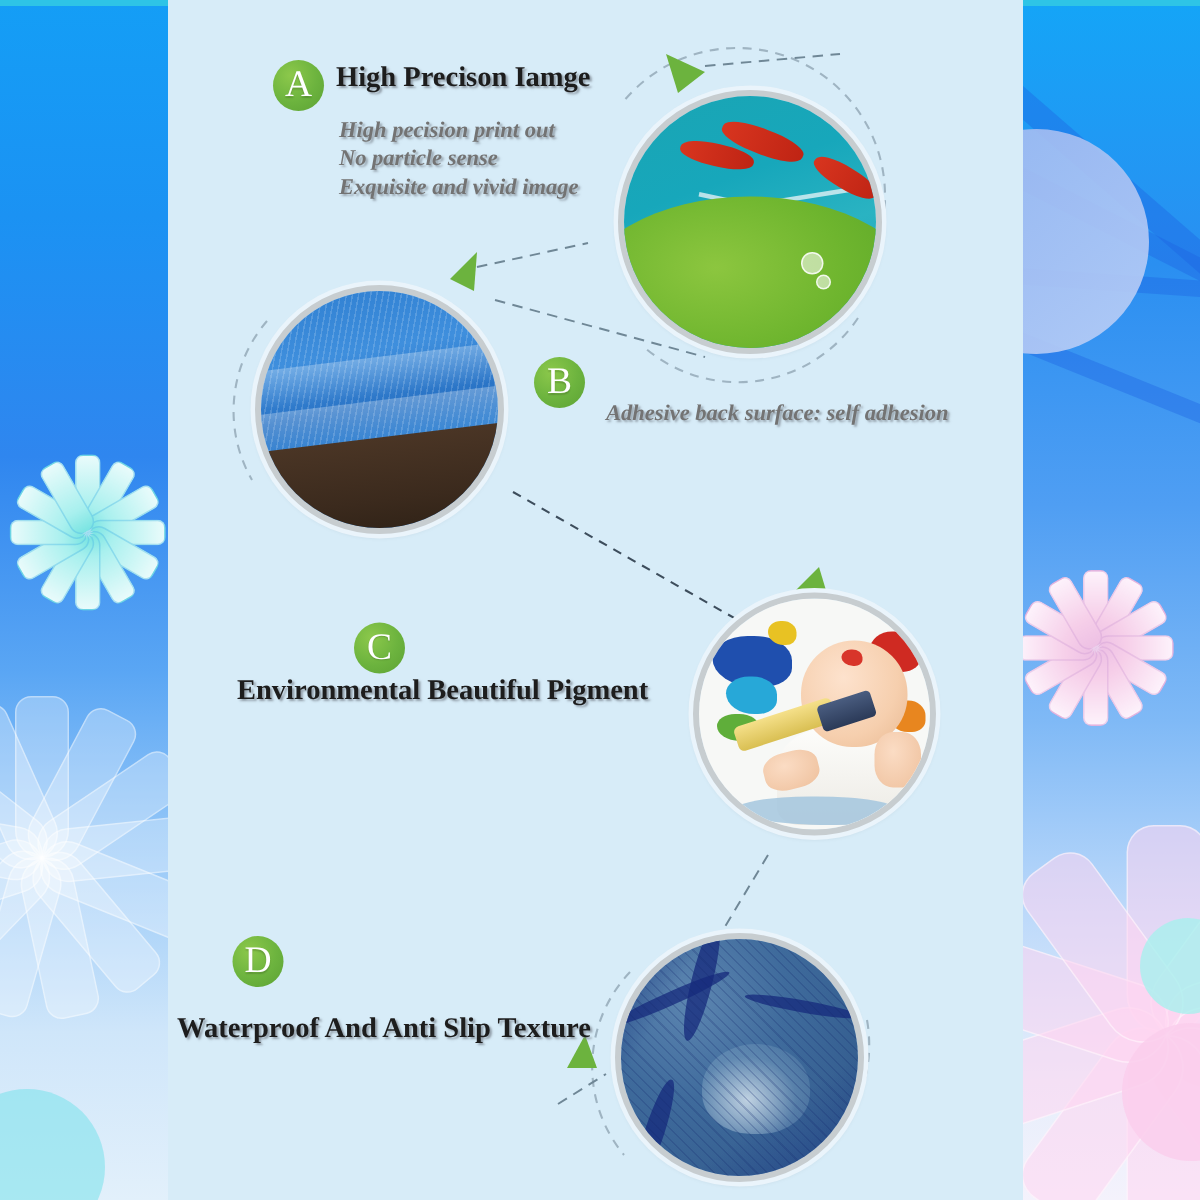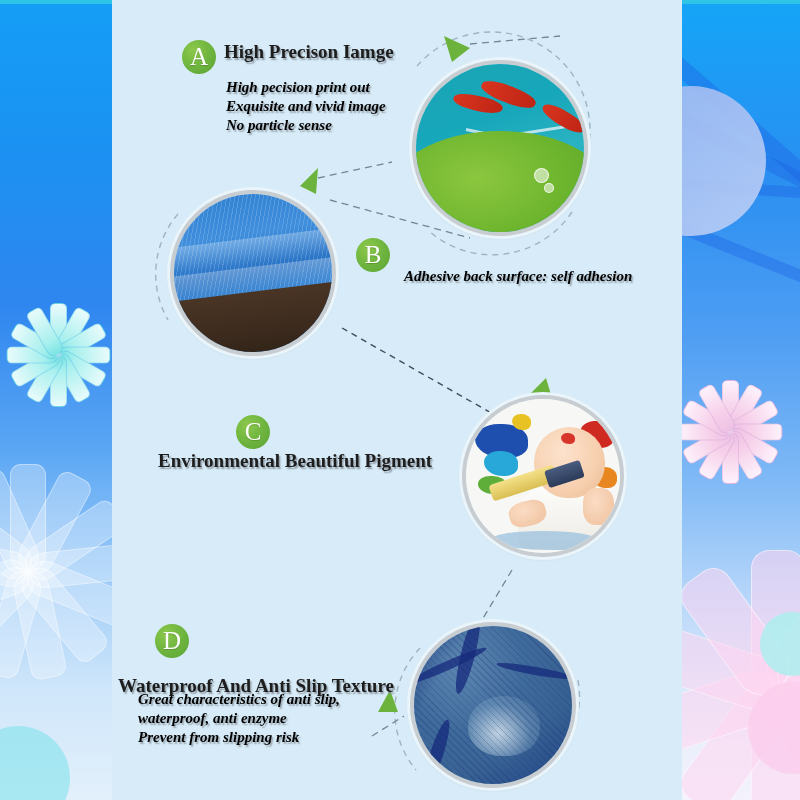--- a/index.html
+++ b/index.html
@@ -270,21 +270,21 @@
     font-weight: bold;
     color: #1d1d1d;
     white-space: nowrap;
     text-shadow: 1.5px 1.5px 1.5px rgba(120,130,140,0.75);
   }
   .bullets {
     position: absolute;
     font-size: 15px;
     font-style: italic;
     font-weight: bold;
-    color: #000000;
+    color: #737373;
     line-height: 19px;
     white-space: nowrap;
     text-shadow: 1.5px 1.5px 1.5px rgba(125,135,145,0.7);
   }
   .bullets div { white-space: nowrap; }
 </style>
 </head>
 <body>
 
 <div id="page">
@@ -456,33 +456,28 @@
       <div class="vein" style="left:10%; top:58%; width:8%; height:46%; transform:rotate(18deg);"></div>
       <div class="bubble"></div>
       <div class="hatch"></div>
     </div>
   </div>
 
   <div class="badge" style="left:182px; top:40px;">A</div>
   <div class="heading" style="left:224px; top:41px;">High Precison Iamge</div>
   <div class="bullets" style="left:226px; top:78px;">
     <div>High pecision print out</div>
+    <div>No particle sense</div>
     <div>Exquisite and vivid image</div>
-    <div>No particle sense</div>
   </div>
 
   <div class="badge" style="left:356px; top:238px;">B</div>
   <div class="bullets" style="left:404px; top:267px;">
     <div>Adhesive back surface: self adhesion</div>
   </div>
 
   <div class="badge" style="left:236px; top:415px;">C</div>
   <div class="heading" style="left:158px; top:450px;">Environmental Beautiful Pigment</div>
 
   <div class="badge" style="left:155px; top:624px;">D</div>
   <div class="heading" style="left:118px; top:675px;">Waterproof And Anti Slip Texture</div>
-  <div class="bullets" style="left:138px; top:690px;">
-    <div>Great characteristics of anti slip,</div>
-    <div>waterproof, anti enzyme</div>
-    <div>Prevent from slipping risk</div>
-  </div>
 
 </div>
 
 </body></html>

